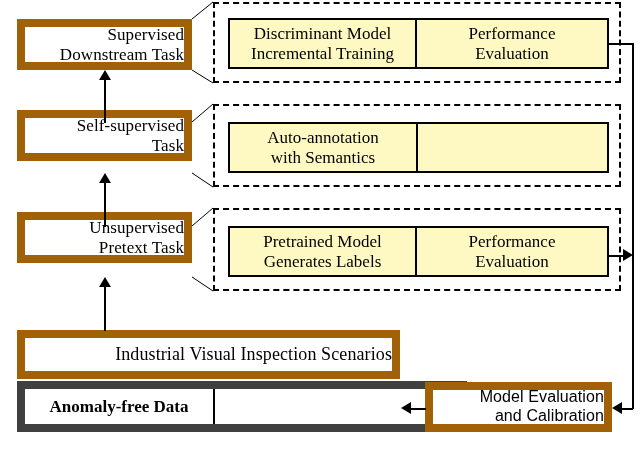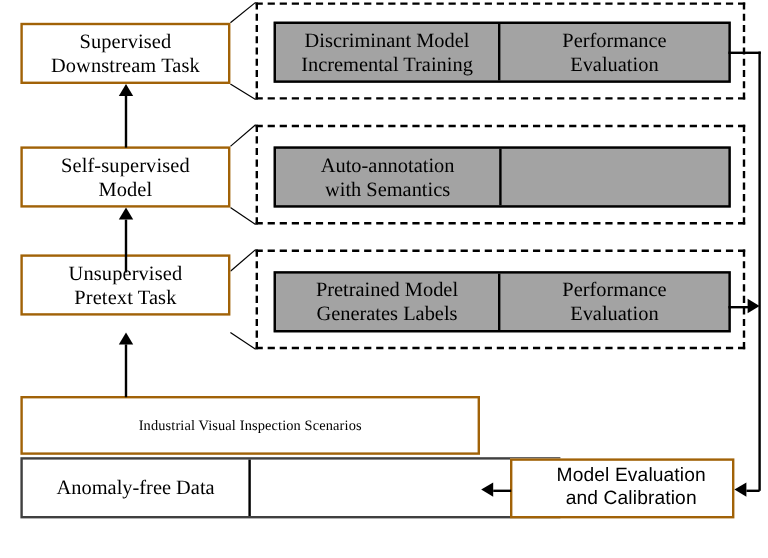--- a/index.html
+++ b/index.html
@@ -14,61 +14,61 @@
     height: 465px;
     background: #ffffff;
     overflow: hidden;
     font-family: "Liberation Serif", "DejaVu Serif", serif;
     color: #000000;
   }
   
   .box {
     position: absolute;
     box-sizing: border-box;
-    border: 2px solid #a16207;
+    border: 8px solid #a16207;
     background: #ffffff;
     display: flex;
     flex-direction: column;
-    align-items: center;
+    align-items: flex-end;
     justify-content: center;
     text-align: center;
     line-height: 1.16;
     font-size: 17px;
     letter-spacing: 0.1px;
     white-space: nowrap;
   }
   .box .ln { display: block; }
 
   
   .stage {
     left: 17px;
     width: 175px;
     height: 51px;
   }
   #stage-supervised { top: 19px; }
-  #stage-selfsup    { top: 122px; }
+  #stage-selfsup    { top: 110px; }
   #stage-unsup      { top: 212px; }
 
   
   .dashed-group {
     position: absolute;
     box-sizing: border-box;
     border: 2px dashed #000000;
     background: transparent;
   }
   #group-1 { left: 213px; top: 2px;   width: 408px; height: 81px; }
   #group-2 { left: 213px; top: 104px; width: 408px; height: 83px; }
   #group-3 { left: 213px; top: 208px; width: 408px; height: 83px; }
 
   
   .pair {
     position: absolute;
     box-sizing: border-box;
     border: 2px solid #000000;
-    background: #a3a3a3;
+    background: #fef9c3;
     display: flex;
     left: 228px;
     width: 381px;
     height: 51px;
   }
   #pair-1 { top: 18px; }
   #pair-2 { top: 122px; }
   #pair-3 { top: 226px; }
   .cell {
     box-sizing: border-box;
@@ -85,32 +85,33 @@
   .cell.left  { width: 188px; border-right: 2px solid #000000; }
   .cell.right { width: 191px; }
   .cell .ln { display: block; }
 
   
   #scenario-box {
     left: 17px;
     top: 330px;
     width: 383px;
     height: 49px;
-    font-size: 12px;
+    font-size: 18px;
   }
   .data-row {
     position: absolute;
     box-sizing: border-box;
-    border: 2px solid #404040;
+    border: 8px solid #404040;
     background: #ffffff;
     display: flex;
     left: 17px;
     top: 381px;
     width: 450px;
     height: 51px;
+    font-weight: bold;
   }
   .data-cell {
     box-sizing: border-box;
     display: flex;
     align-items: center;
     justify-content: center;
     font-size: 17px;
     white-space: nowrap;
   }
   #cell-anomaly { width: 190px; border-right: 2px solid #000000; }
@@ -188,21 +189,21 @@
     <line x1="192" y1="277" x2="213" y2="291" stroke="#000" stroke-width="1"></line>
   </svg>
 
   <div class="box stage" id="stage-supervised">
     <span class="ln">Supervised</span>
     <span class="ln">Downstream Task</span>
   </div>
 
   <div class="box stage" id="stage-selfsup">
     <span class="ln">Self-supervised</span>
-    <span class="ln">Model</span>
+    <span class="ln">Task</span>
   </div>
 
   <div class="box stage" id="stage-unsup">
     <span class="ln">Unsupervised</span>
     <span class="ln">Pretext Task</span>
   </div>
 
   <div class="pair" id="pair-1">
     <div class="cell left">
       <span class="ln">Discriminant Model</span>

